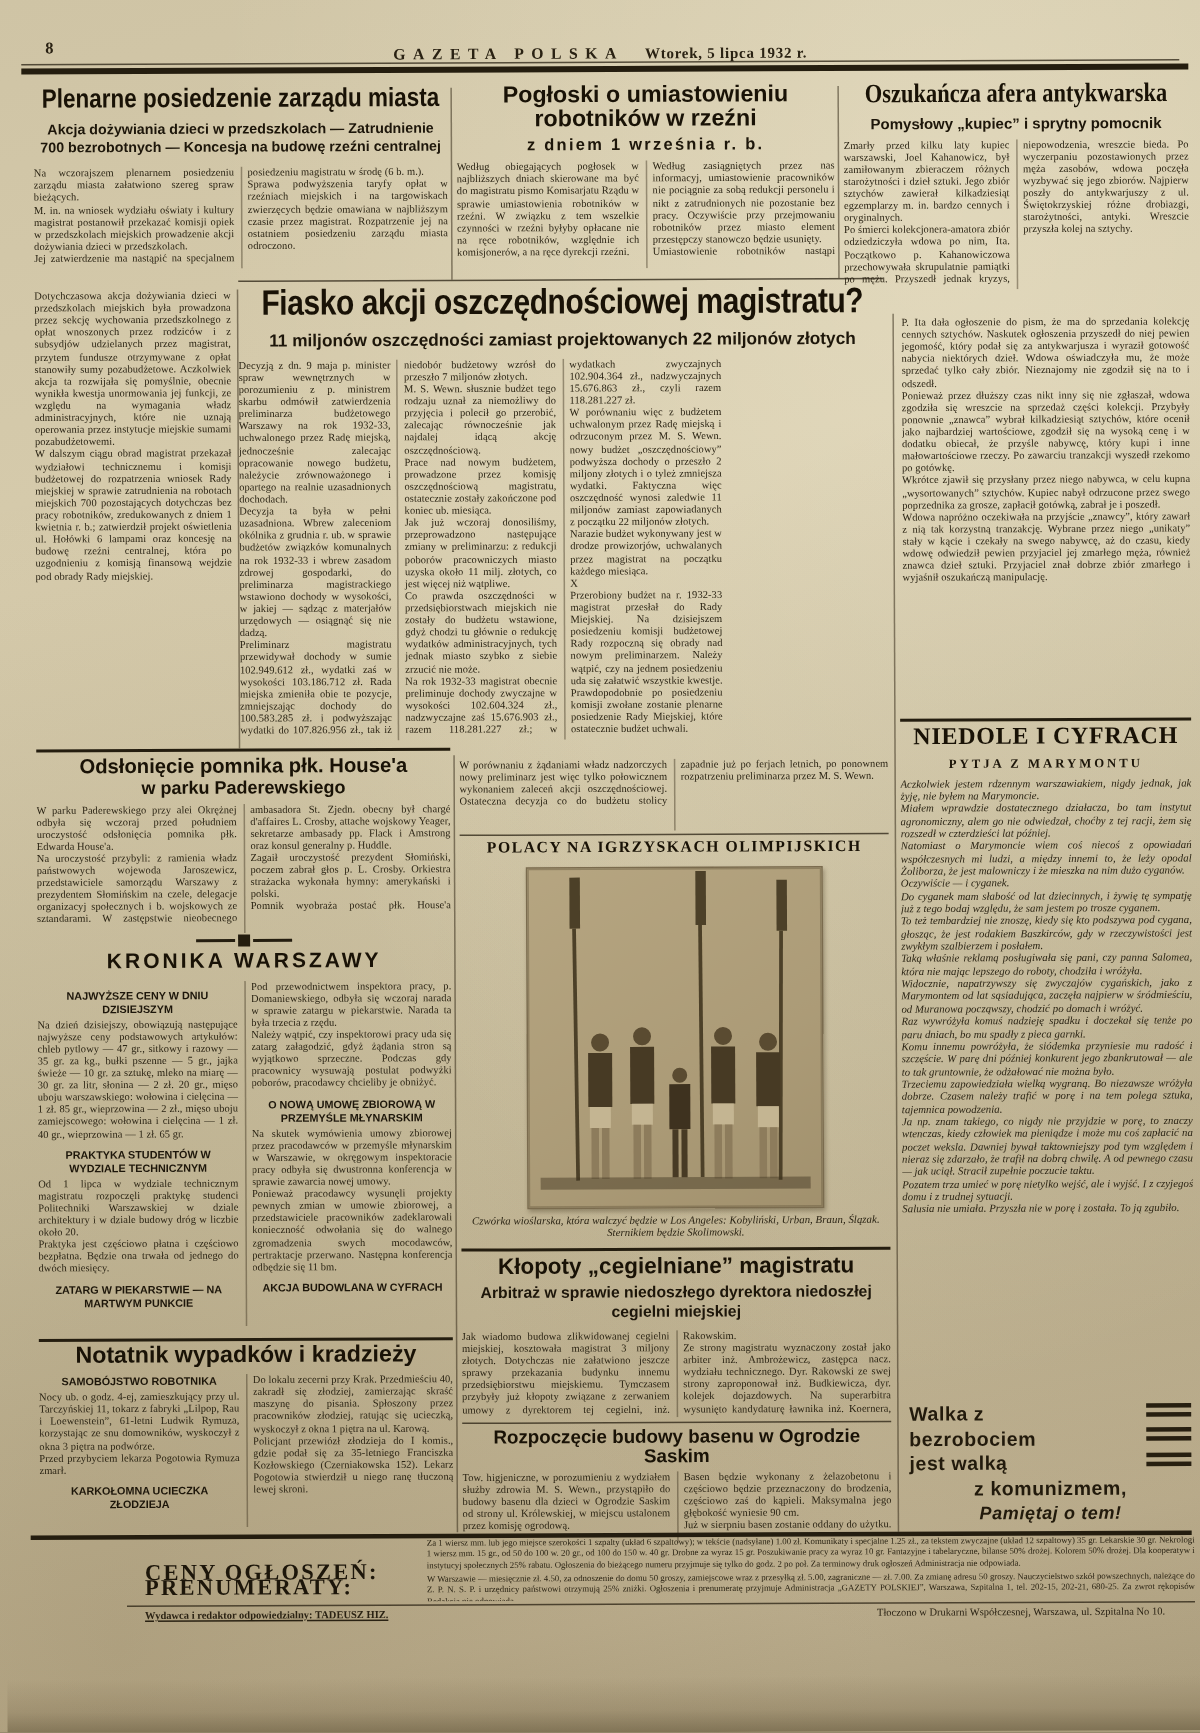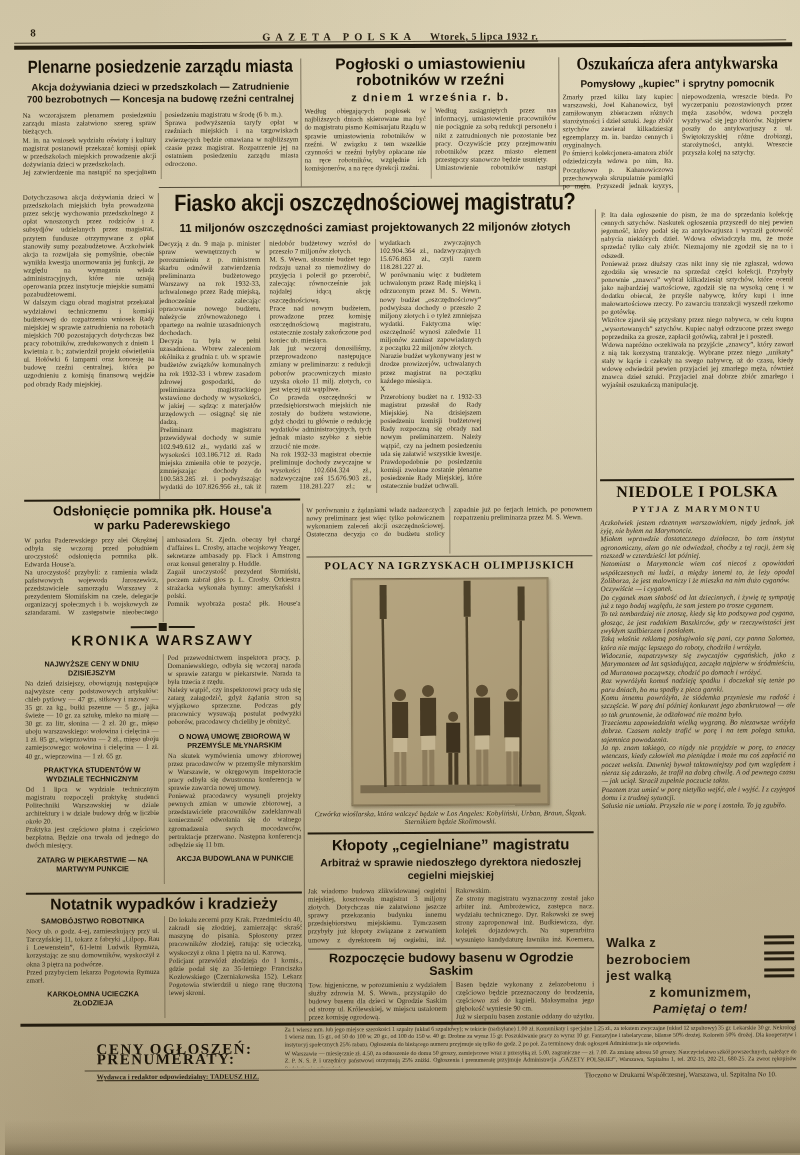--- a/index.html
+++ b/index.html
@@ -37,21 +37,21 @@
 </style>
 </head>
 <body>
 
 <div id="sheet">
 <div id="tilt">
 
   <div class="abs" style="left:30px;top:26px;font:700 11px/1 'Liberation Serif',serif;">8</div>
   <div class="abs" style="left:0;top:26px;width:800px;text-align:center;">
     <span style="font:700 10.5px/1 'Liberation Serif',serif;letter-spacing:5px;">GAZETA POLSKA</span>
-    <span style="font:700 10px/1 'Liberation Serif',serif;letter-spacing:.5px;margin-left:10px;text-decoration:underline;">Wtorek, 5 lipca 1932 r.</span>
+    <span style="font:700 10px/1 'Liberation Serif',serif;letter-spacing:.5px;margin-left:10px;">Wtorek, 5 lipca 1932 r.</span>
   </div>
   <div class="abs hrule-soft" style="left:14px;top:41px;width:772px;height:1px;"></div>
   <div class="abs hrule" style="left:14px;top:44px;width:778px;height:4px;"></div>
 
   <div class="abs" style="left:22px;top:56px;width:276px;">
     <div class="hl cond" style="font-size:15px;">Plenarne posiedzenie zarządu miasta</div>
     <div class="sub" style="font-size:9.5px;line-height:1.35;margin-top:8px;">Akcja dożywiania dzieci w przedszkolach — Zatrudnienie 700 bezrobotnych — Koncesja na budowę rzeźni centralnej</div>
     <div class="body c2" style="height:68px;margin-top:5px;">Na wczorajszem plenarnem posiedzeniu zarządu miasta załatwiono szereg spraw bieżących.
 M. in. na wniosek wydziału oświaty i kultury magistrat postanowił przekazać komisji opiek w przedszkolach miejskich prowadzenie akcji dożywiania dzieci w przedszkolach.
 Jej zatwierdzenie ma nastąpić na specjalnem posiedzeniu magistratu w środę (6 b. m.).
@@ -125,21 +125,21 @@
         <div class="khead">ZATARG W PIEKARSTWIE — NA MARTWYM PUNKCIE</div>
         <div class="body">Pod przewodnictwem inspektora pracy, p. Domaniewskiego, odbyła się wczoraj narada w sprawie zatargu w piekarstwie. Narada ta była trzecia z rzędu.
 Należy wątpić, czy inspektorowi pracy uda się zatarg załagodzić, gdyż żądania stron są wyjątkowo sprzeczne. Podczas gdy pracownicy wysuwają postulat podwyżki poborów, pracodawcy chcieliby je obniżyć.</div>
       </div>
       <div class="kitem">
         <div class="khead">O NOWĄ UMOWĘ ZBIOROWĄ W PRZEMYŚLE MŁYNARSKIM</div>
         <div class="body">Na skutek wymówienia umowy zbiorowej przez pracodawców w przemyśle młynarskim w Warszawie, w okręgowym inspektoracie pracy odbyła się dwustronna konferencja w sprawie zawarcia nowej umowy.
 Ponieważ pracodawcy wysunęli projekty pewnych zmian w umowie zbiorowej, a przedstawiciele pracowników zadeklarowali konieczność odwołania się do walnego zgromadzenia swych mocodawców, pertraktacje przerwano. Następna konferencja odbędzie się 11 bm.</div>
       </div>
       <div class="kitem">
-        <div class="khead">AKCJA BUDOWLANA W PUNKCIE</div>
+        <div class="khead">AKCJA BUDOWLANA W CYFRACH</div>
 
       </div>
     </div>
   </div>
 
   <div class="abs hrule-soft" style="left:304px;top:556px;width:286px;height:1px;"></div>
   <div class="abs" style="left:304px;top:561px;width:286px;">
     <div class="hl" style="font-size:10.5px;letter-spacing:1px;font-family:'Liberation Serif',serif;">POLACY NA IGRZYSKACH OLIMPIJSKICH</div>
     <div style="margin:6px auto 0;width:196px;height:226px;border:1px solid #7a6b4e;
                 background:linear-gradient(150deg,#bcab86,#a89773 60%,#93825f);box-shadow:1px 2px 3px rgba(60,48,25,.35);">
@@ -207,21 +207,21 @@
   <div class="abs hrule-soft" style="left:304px;top:948px;width:286px;height:1px;"></div>
   <div class="abs" style="left:304px;top:952px;width:286px;">
     <div class="hl" style="font-size:12.5px;">Rozpoczęcie budowy basenu w Ogrodzie Saskim</div>
     <div class="body c2" style="height:48px;margin-top:3px;">Tow. higjeniczne, w porozumieniu z wydziałem służby zdrowia M. S. Wewn., przystąpiło do budowy basenu dla dzieci w Ogrodzie Saskim od strony ul. Królewskiej, w miejscu ustalonem przez komisję ogrodową.
 Basen będzie wykonany z żelazobetonu i częściowo będzie przeznaczony do brodzenia, częściowo zaś do kąpieli. Maksymalna jego głębokość wyniesie 90 cm.
 Już w sierpniu basen zostanie oddany do użytku.</div>
   </div>
 
   <div class="abs hrule" style="left:598px;top:480px;width:194px;height:2px;"></div>
   <div class="abs" style="left:598px;top:485px;width:194px;">
-    <div class="hl" style="font-size:16px;font-family:'Liberation Serif',serif;letter-spacing:.5px;">NIEDOLE I POLSKA</div>
+    <div class="hl" style="font-size:16px;font-family:'Liberation Serif',serif;letter-spacing:.5px;">NIEDOLE I CYFRACH</div>
     <div class="sub" style="font-size:8.5px;letter-spacing:2px;margin-top:3px;font-family:'Liberation Serif',serif;">PYTJA Z MARYMONTU</div>
     <div class="body it" style="height:408px;margin-top:5px;font-size:7.2px;">Aczkolwiek jestem rdzennym warszawiakiem, nigdy jednak, jak żyję, nie byłem na Marymoncie.
 Miałem wprawdzie dostatecznego działacza, bo tam instytut agronomiczny, alem go nie odwiedzał, choćby z tej racji, żem się rozszedł w czterdzieści lat później.
 Natomiast o Marymoncie wiem coś niecoś z opowiadań współczesnych mi ludzi, a między innemi to, że leży opodal Żoliborza, że jest malowniczy i że mieszka na nim dużo cyganów.
 Oczywiście — i cyganek.
 Do cyganek mam słabość od lat dziecinnych, i żywię tę sympatję już z tego bodaj względu, że sam jestem po trosze cyganem.
 To też tembardziej nie znoszę, kiedy się kto podszywa pod cygana, głosząc, że jest rodakiem Baszkirców, gdy w rzeczywistości jest zwykłym szalbierzem i posłałem.
 Taką właśnie reklamą posługiwała się pani, czy panna Salomea, która nie mając lepszego do roboty, chodziła i wróżyła.
 Widocznie, napatrzywszy się zwyczajów cygańskich, jako z Marymontem od lat sąsiadująca, zaczęła najpierw w śródmieściu, od Muranowa począwszy, chodzić po domach i wróżyć.
 Raz wywróżyła komuś nadzieję spadku i doczekał się tenże po paru dniach, bo mu spadły z pieca garnki.

